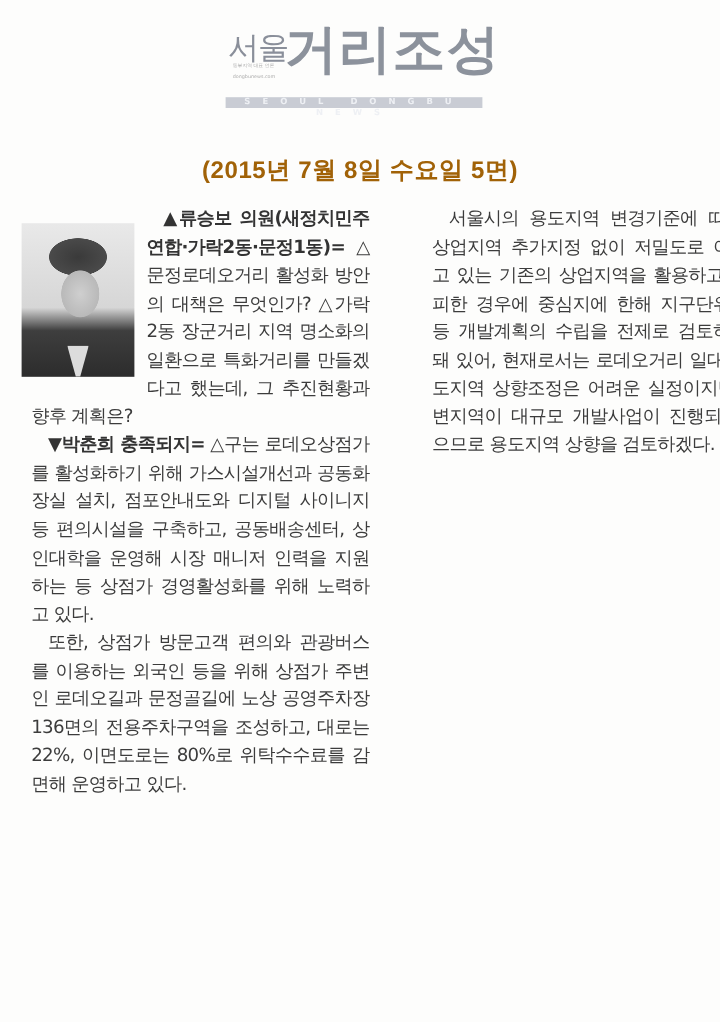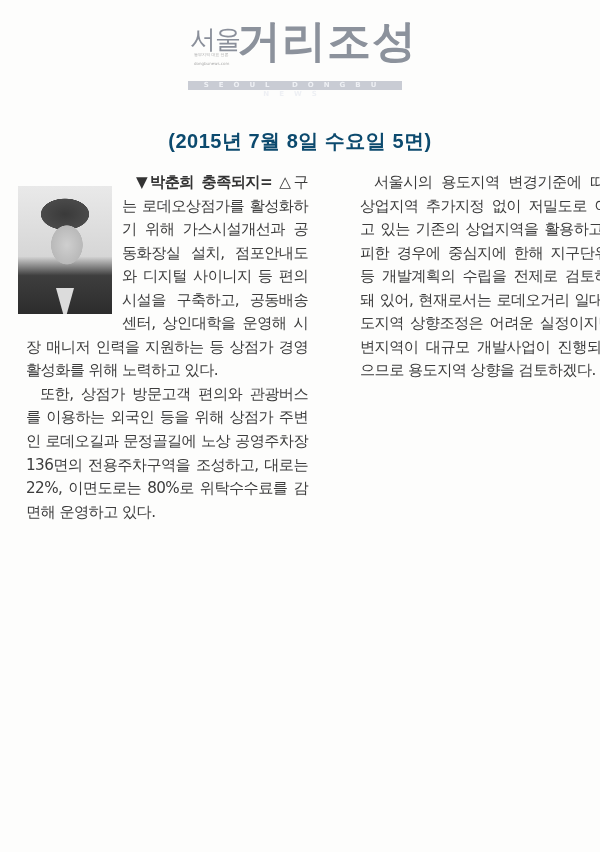--- a/index.html
+++ b/index.html
@@ -6,21 +6,21 @@
   body { width:600px; height:852px; background:#fdfdfc; position:relative; overflow:hidden;
          font-family:"DejaVu Sans", sans-serif; color:#3a3a3a; }
   .masthead { position:absolute; left:0; top:0; width:600px; height:110px; }
   .mh-seoul { position:absolute; left:190px; top:22px; font-size:26px; color:#8a8f9a; letter-spacing:-1px; }
   .mh-main { position:absolute; left:237px; top:12px; font-size:44px; font-weight:bold; color:#8c929c; letter-spacing:1px; }
   .mh-tiny1 { position:absolute; left:194px; top:52px; font-size:4px; color:#aaa; }
   .mh-tiny2 { position:absolute; left:194px; top:61px; font-size:4px; color:#aaa; }
   .mh-band { position:absolute; left:188px; top:81px; width:214px; height:9px; background:#c9ccd4;
              font-size:7px; color:#eef0f4; letter-spacing:10px; text-align:center; line-height:9px; font-weight:bold; }
   .dateline { position:absolute; left:0; top:128px; width:600px; text-align:center;
-              font-family:"Liberation Sans", sans-serif; font-weight:bold; font-size:20px; color:#0c4a6e; letter-spacing:0.5px; }
+              font-family:"Liberation Sans", sans-serif; font-weight:bold; font-size:20px; color:#a16207; letter-spacing:0.5px; }
   .col { position:absolute; top:171px; font-size:15.2px; line-height:23.55px; color:#3c3c3c; letter-spacing:-0.6px; }
   .col-left { left:26px; width:282px; }
   .col-right { left:314px; width:278px;margin-left:46px; }
   .col p { margin:0; text-align:justify; }
   .indent { text-indent:14px; }
   .headline { font-size:15.5px; }
   .photo { float:left; width:94px; height:128px; margin:15px 10px 4px -8px;
            background:
              radial-gradient(ellipse 26px 32px at 52% 46%, #cfcfcf 0%, #b9b9b9 60%, transparent 62%),
              radial-gradient(ellipse 34px 22px at 50% 22%, #3a3a3a 0%, #4a4a4a 70%, transparent 72%),
@@ -40,19 +40,20 @@
   <div class="mh-main">거리조성</div>
   <div class="mh-band">SEOUL DONGBU NEWS</div>
 </div>
 
 <div class="dateline">(2015년 7월 8일 수요일 5면)</div>
 
 <div class="col col-left">
   <div class="photo">
       <div class="shirt"></div>
     </div>
+  <p class="indent"><span class="speaker">▲류승보 의원(새정치민주연합·가락2동·문정1동)=</span><span> △문정로데오거리 활성화 방안의 대책은 무엇인가? △가락2동 장군거리 지역 명소화의 일환으로 특화거리를 만들겠다고 했는데, 그 추진현황과 향후 계획은?</span></p>
   <p class="indent"><span class="speaker">▼박춘희 충족되지=</span><span> △구는 로데오상점가를 활성화하기 위해 가스시설개선과 공동화장실 설치, 점포안내도와 디지털 사이니지 등 편의시설을 구축하고, 공동배송센터, 상인대학을 운영해 시장 매니저 인력을 지원하는 등 상점가 경영활성화를 위해 노력하고 있다.</span></p>
   <p class="indent">또한, 상점가 방문고객 편의와 관광버스를 이용하는 외국인 등을 위해 상점가 주변인 로데오길과 문정골길에 노상 공영주차장 136면의 전용주차구역을 조성하고, 대로는 22%, 이면도로는 80%로 위탁수수료를 감면해 운영하고 있다.</p>
 </div>
 
 <div class="col col-right">
   <p class="indent">서울시의 용도지역 변경기준에 따르면, 상업지역 추가지정 없이 저밀도로 이용되고 있는 기존의 상업지역을 활용하고 불가피한 경우에 중심지에 한해 지구단위계획 등 개발계획의 수립을 전제로 검토하도록 돼 있어, 현재로서는 로데오거리 일대의 용도지역 상향조정은 어려운 실정이지만, 주변지역이 대규모 개발사업이 진행되고 있으므로 용도지역 상향을 검토하겠다.</p>
 </div>
 
 </body></html>

